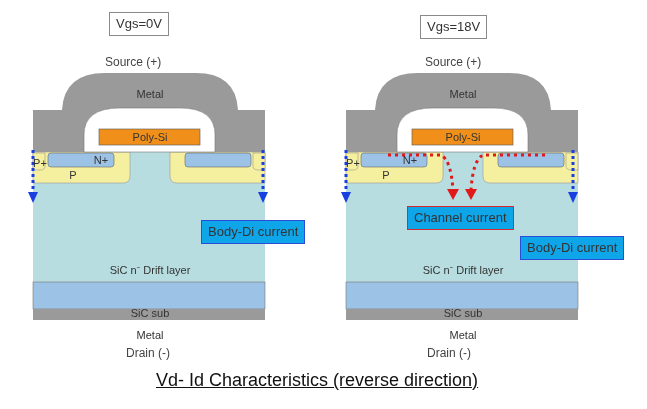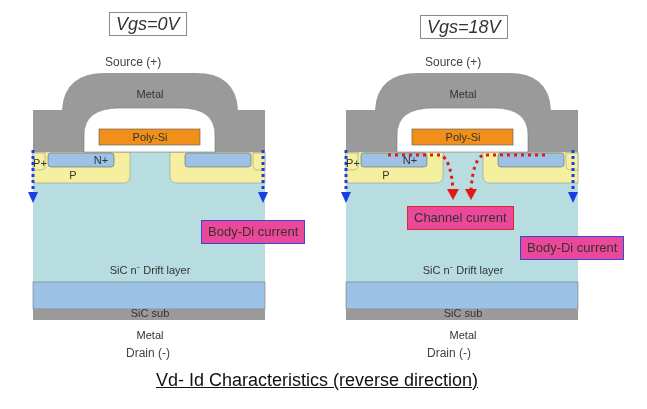--- a/index.html
+++ b/index.html
@@ -1,21 +1,21 @@
 <!DOCTYPE html>
 <html><head>
 <meta charset="utf-8">
 <style>
   html, body { margin:0; padding:0; background:#ffffff; }
   body { width:647px; height:409px; position:relative; overflow:hidden; font-family:"Liberation Sans", sans-serif; }
   .abs { position:absolute; }
-  .vgs { position:absolute; border:1px solid #8a8a8a; background:#fff; font-size:18px; color:#333; padding:1px 6px; line-height:20px;font-style:italic; }
+  .vgs { position:absolute; border:1px solid #8a8a8a; background:#fff; font-size:13px; color:#333; padding:1px 6px; line-height:20px; }
   .term { position:absolute; font-size:12px; color:#444; }
   .lbl { position:absolute; font-size:11px; color:#333; text-align:center; }
-  .box { position:absolute; background:#ec4899; font-size:13px; color:#333; padding:2px 6px; line-height:18px; white-space:nowrap; }
+  .box { position:absolute; background:#0ea5e9; font-size:13px; color:#333; padding:2px 6px; line-height:18px; white-space:nowrap; }
   .blue-box { border:1.5px solid #2a4fd6; }
   .red-box { border:1.5px solid #d62a2a; }
   .caption { position:absolute; left:156px; top:370px; font-size:18px; color:#111; text-decoration:underline; white-space:nowrap; }
 </style>
 </head>
 <body>
 
 <div class="vgs" style="left:109px; top:12px;">Vgs=0V</div>
 <div class="term" style="left:105px; top:55px;">Source (+)</div>
 

